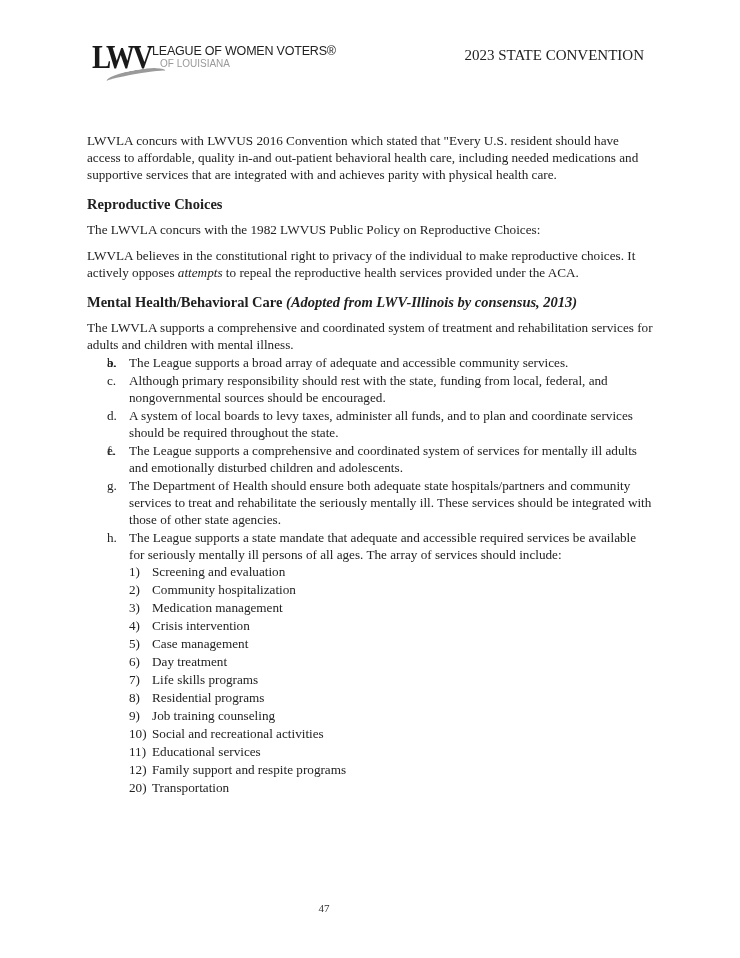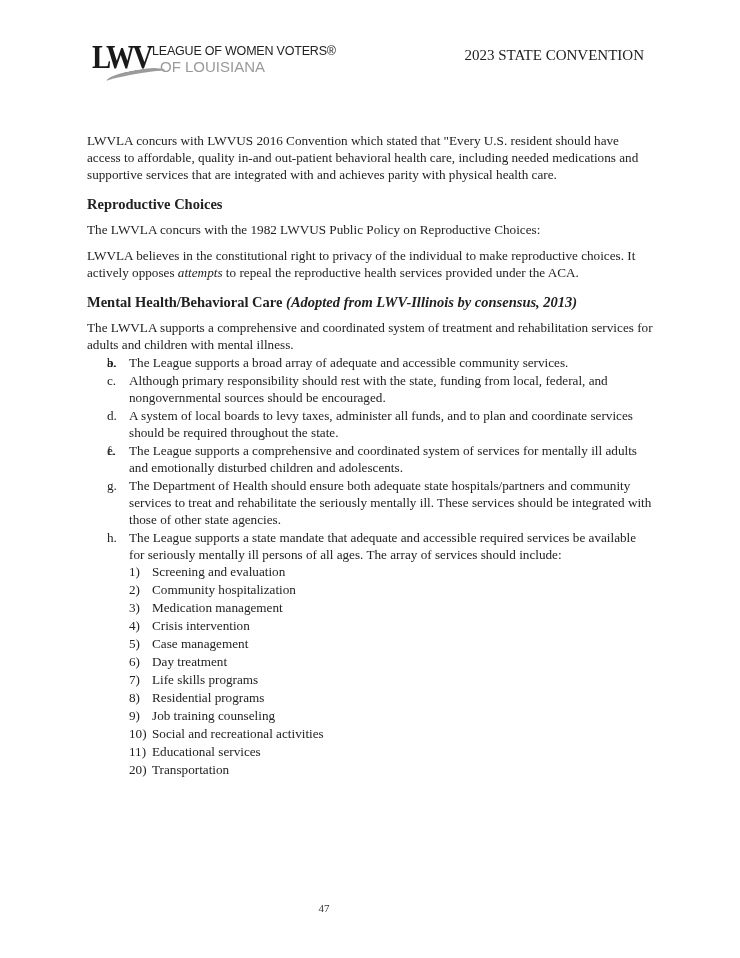--- a/index.html
+++ b/index.html
@@ -6,21 +6,21 @@
     body { width: 740px; height: 958px; position: relative; overflow: hidden;
       font-family: "Liberation Serif", "DejaVu Serif", serif; color: #222; }
     .logo { position: absolute; left: 92px; top: 40px; width: 230px; height: 46px; }
     .logo-mark { position: absolute; left: 0; top: 0; font-family: "Liberation Serif", serif;
       font-weight: bold; font-size: 34px; letter-spacing: -3px; color: #1a1a1a; line-height: 34px; transform: scaleX(0.85); transform-origin: left; }
     .logo-swoosh { position: absolute; left: 14px; top: 30px; width: 60px; height: 8px;
       border-top: 4px solid #9a9a9a; border-radius: 50% 50% 0 0; transform: rotate(-10deg); }
     .logo-line1 { position: absolute; left: 60px; top: 4px; font-family: "Liberation Sans", sans-serif;
       font-size: 12.5px; color: #222; white-space: nowrap; letter-spacing: -0.2px; }
     .logo-line2 { position: absolute; left: 68px; top: 18px; font-family: "Liberation Sans", sans-serif;
-      font-size: 15px; color: #9a9a9a; white-space: nowrap; }
+      font-size: 10px; color: #9a9a9a; white-space: nowrap; }
     .header-right { position: absolute; right: 96px; top: 47px; font-size: 15px; color: #222; }
     .content { position: absolute; left: 87px; top: 97px; width: 566px; font-size: 13.2px; line-height: 17px; margin-top: 35px; }
     p { margin: 0 0 9px 0; }
     h3 { margin: 12px 0 7px 0; font-size: 14.5px; font-weight: bold; line-height: 19px; }
     h3 .note { font-weight: bold; font-style: italic; }
     .alpha { list-style: none; margin: -8px 0 0 0; padding: 0; }
     .alpha li { position: relative; padding-left: 42px; margin: 0 0 1px 0; }
     .alpha li .mk { position: absolute; left: 20px; top: 0; }
     .num { list-style: none; margin: 0; padding: 0; }
     .num li { position: relative; padding-left: 23px; }
@@ -62,19 +62,20 @@
         <li><span class="mk">2)</span><span>Community hospitalization</span></li>
         <li><span class="mk">3)</span><span>Medication management</span></li>
         <li><span class="mk">4)</span><span>Crisis intervention</span></li>
         <li><span class="mk">5)</span><span>Case management</span></li>
         <li><span class="mk">6)</span><span>Day treatment</span></li>
         <li><span class="mk">7)</span><span>Life skills programs</span></li>
         <li><span class="mk">8)</span><span>Residential programs</span></li>
         <li><span class="mk">9)</span><span>Job training counseling</span></li>
         <li><span class="mk">10)</span><span>Social and recreational activities</span></li>
         <li><span class="mk">11)</span><span>Educational services</span></li>
+        <li><span class="mk">12)</span><span>Family support and respite programs</span></li>
         <li><span class="mk">20)</span><span>Transportation</span></li>
       </ol>
     </li>
   </ul>
 </div>
 
 <div class="footer">47</div>
 
 </body></html>

